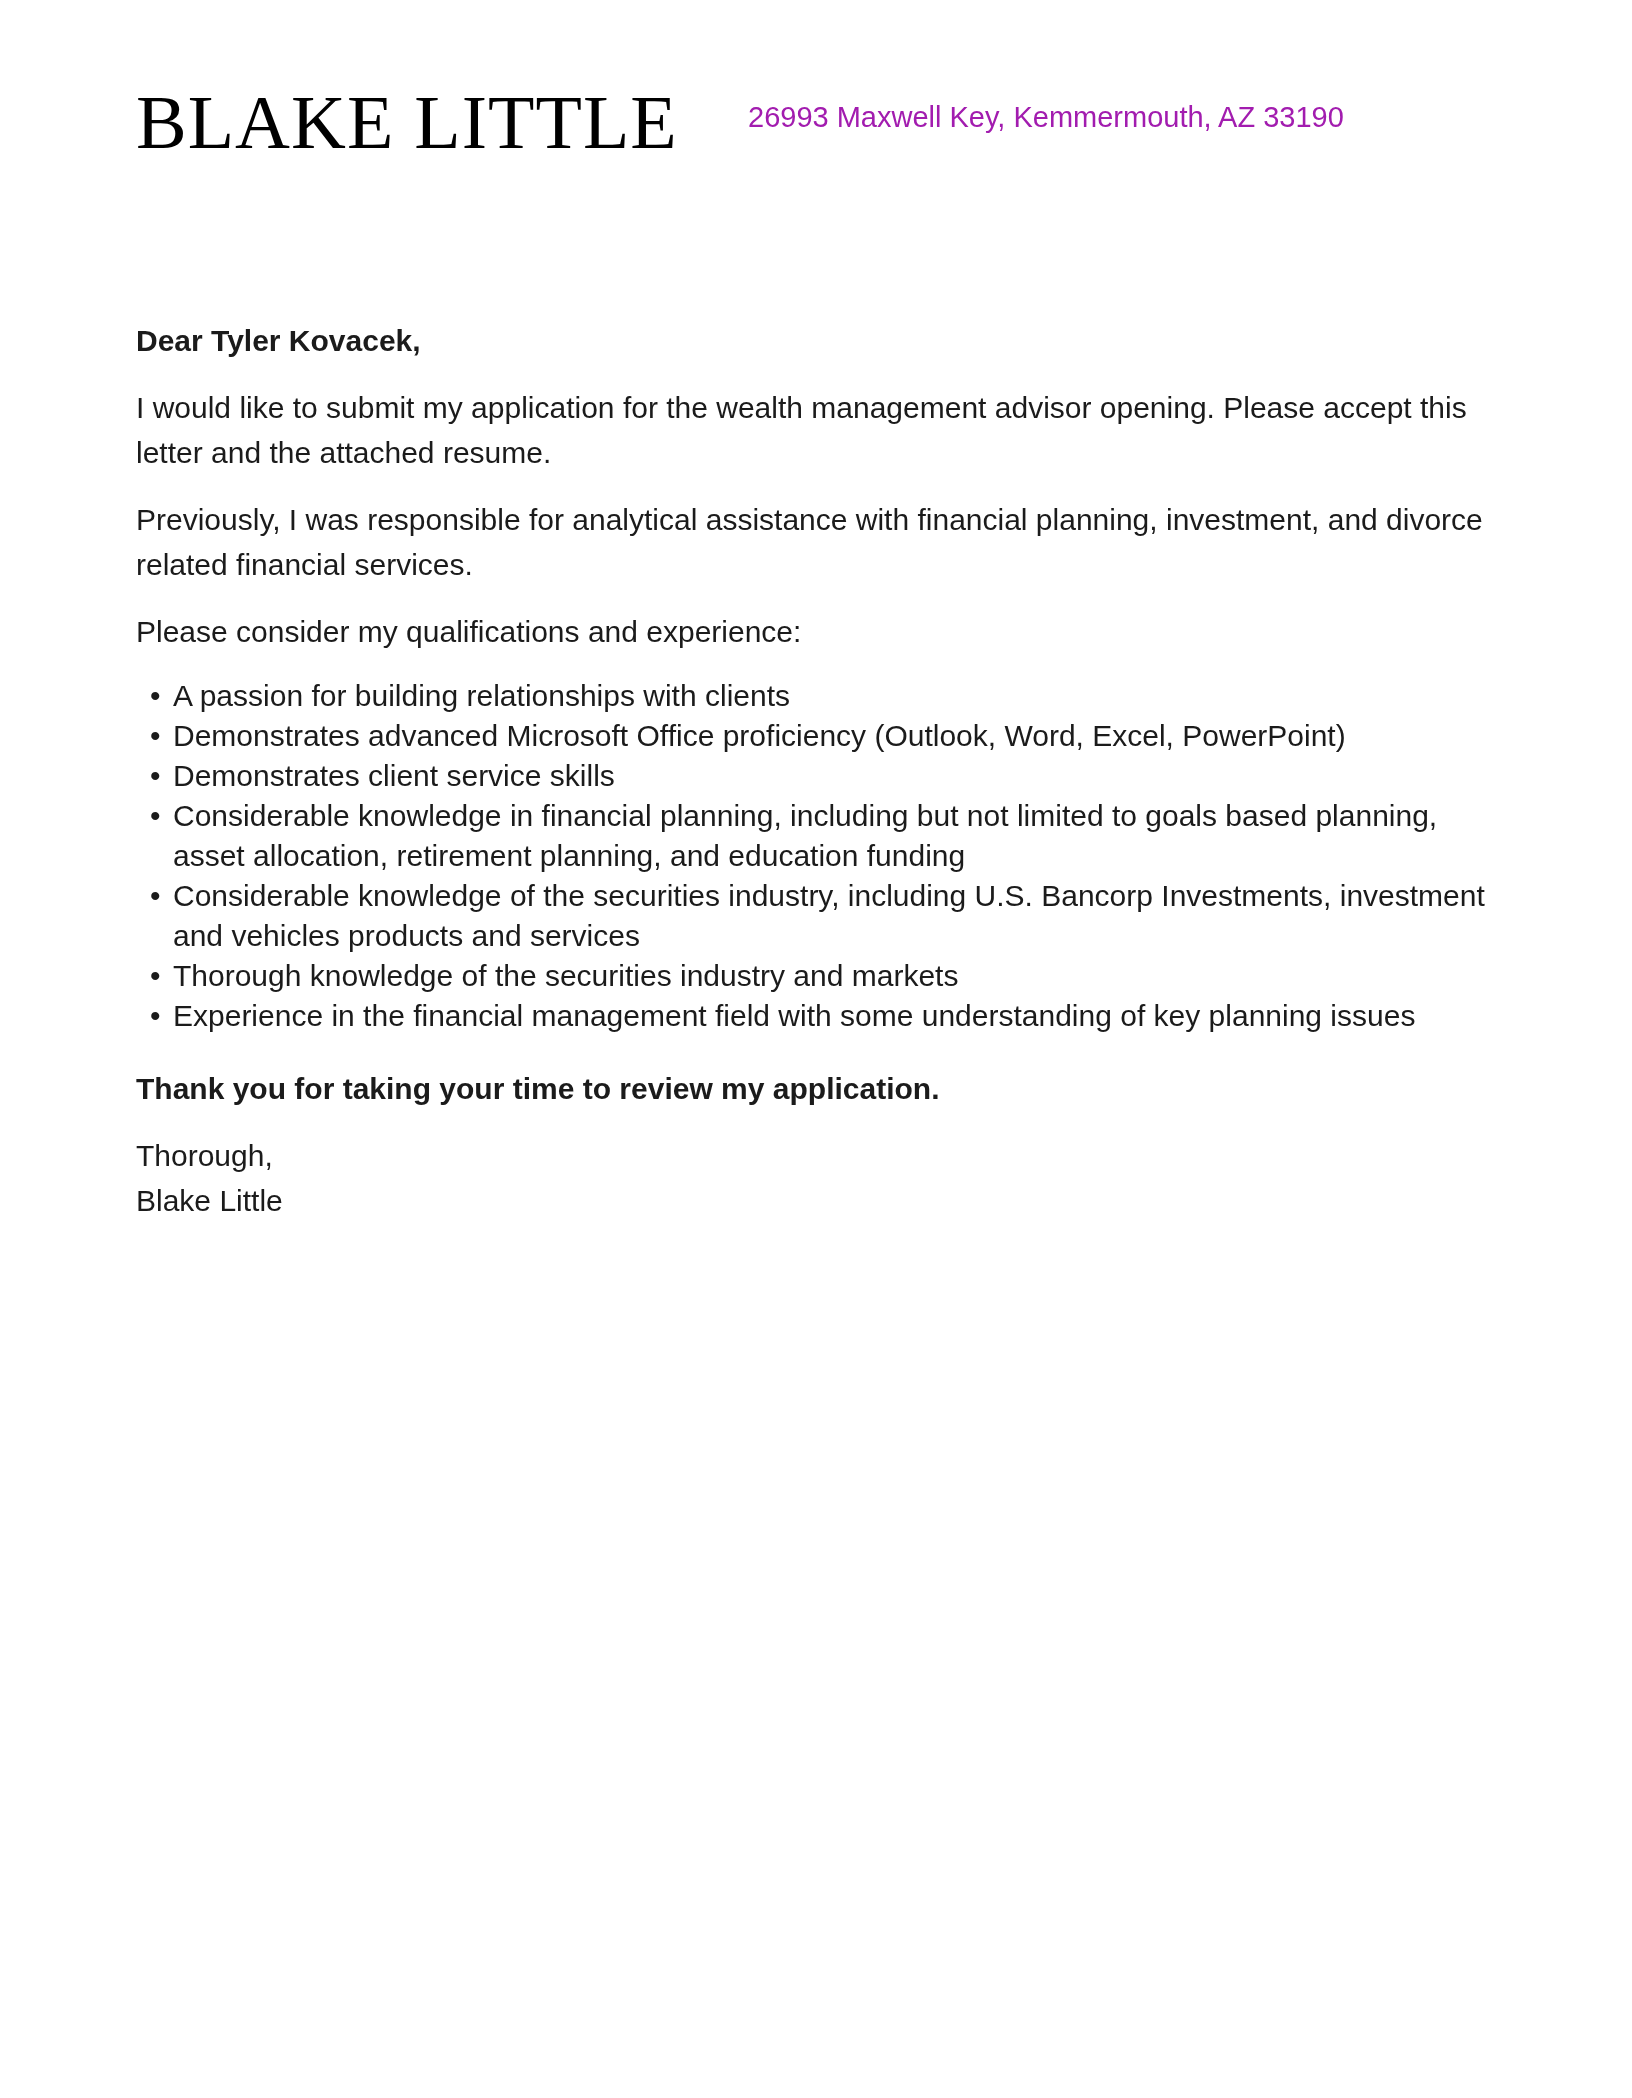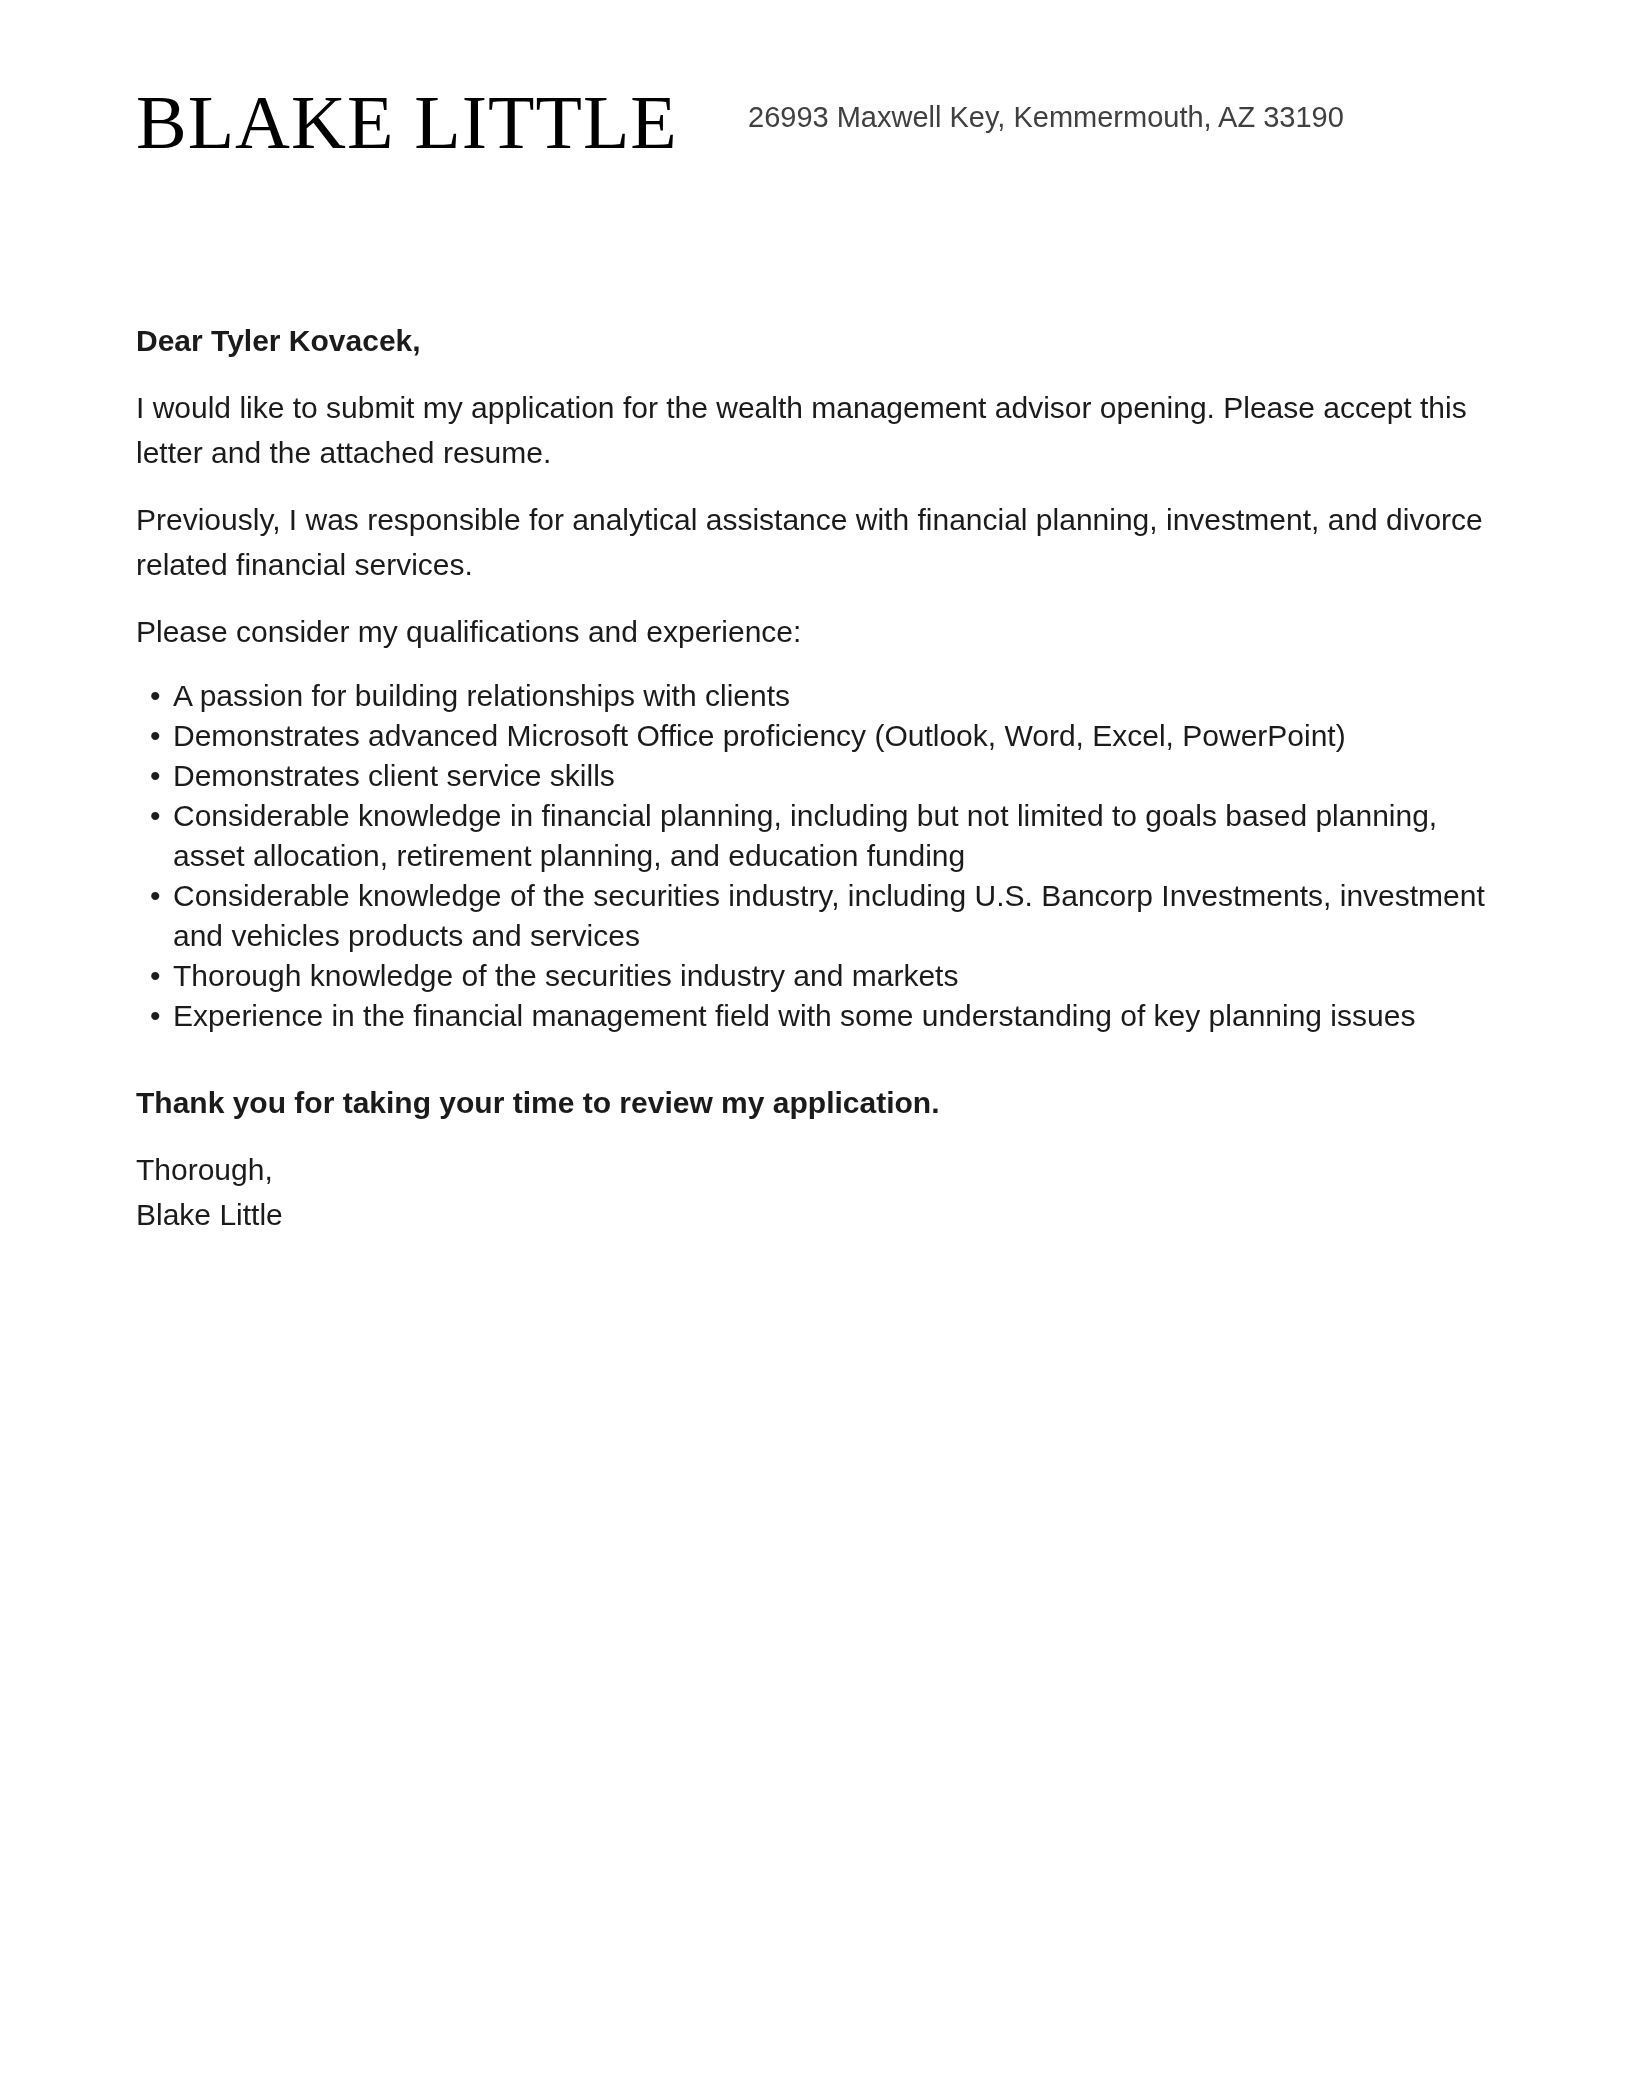--- a/index.html
+++ b/index.html
@@ -28,41 +28,41 @@
     letter-spacing: 1px;
     color: #000000;
     white-space: nowrap;
   }
   .address {
     position: absolute;
     left: 748px;
     top: 103px;
     font-size: 29px;
     line-height: 1;
-    color: #404040;
+    color: #a21caf;
     white-space: nowrap;
   }
   
   .letter-body {
     position: absolute;
     left: 136px;
     top: 318px;
     width: 1360px;
     font-size: 30px;
     line-height: 45px;
   }
   .letter-body p {
     margin: 0 0 22px 0;
   }
   .bold {
     font-weight: 700;
   }
   ul.qualifications {
     list-style: none;
-    margin: 0 0 44px 0;
+    margin: 0 0 30px 0;
     padding: 0;
     line-height: 40px;
   }
   ul.qualifications li {
     position: relative;
     padding-left: 37px;
   }
   ul.qualifications li::before {
     content: "\2022";
     position: absolute;

